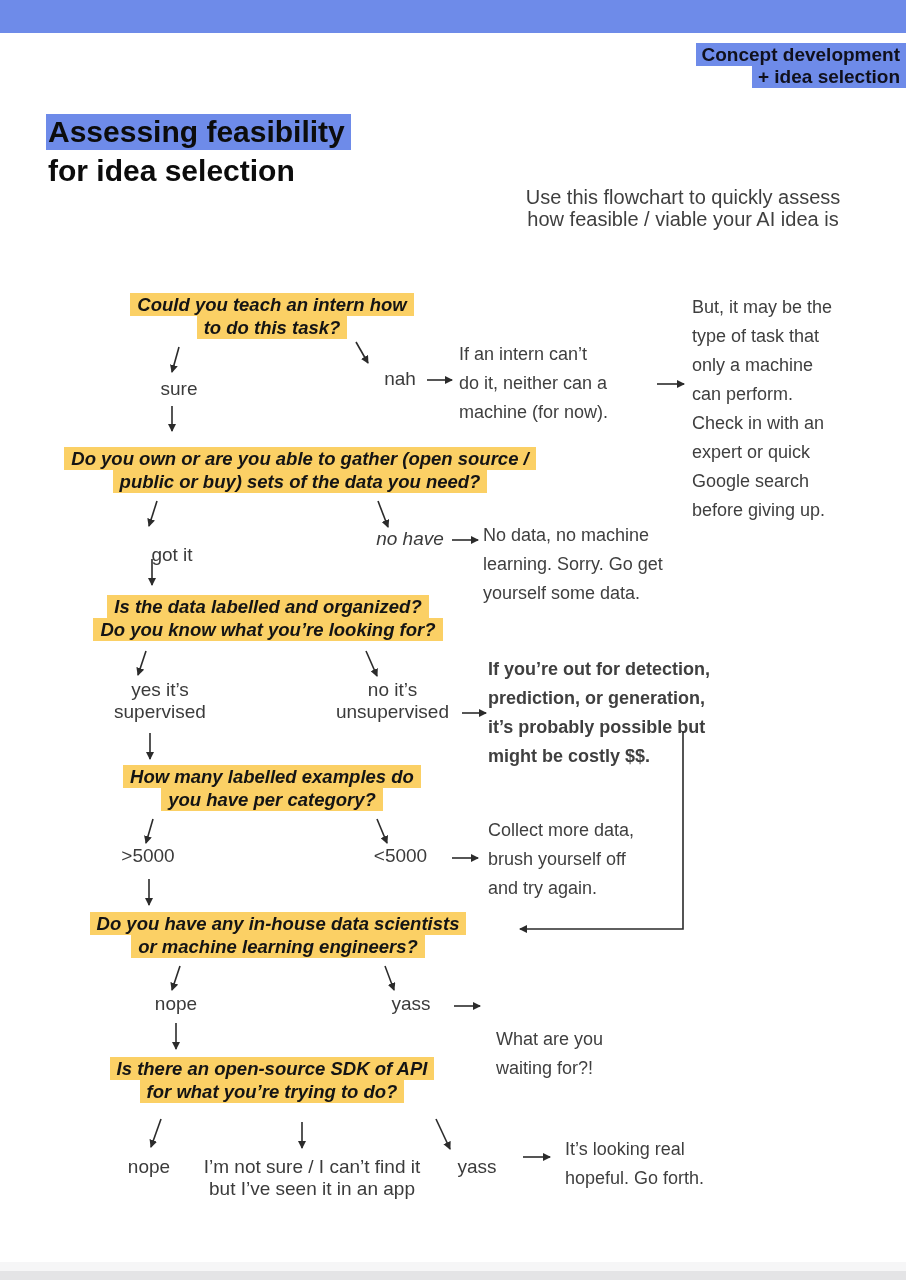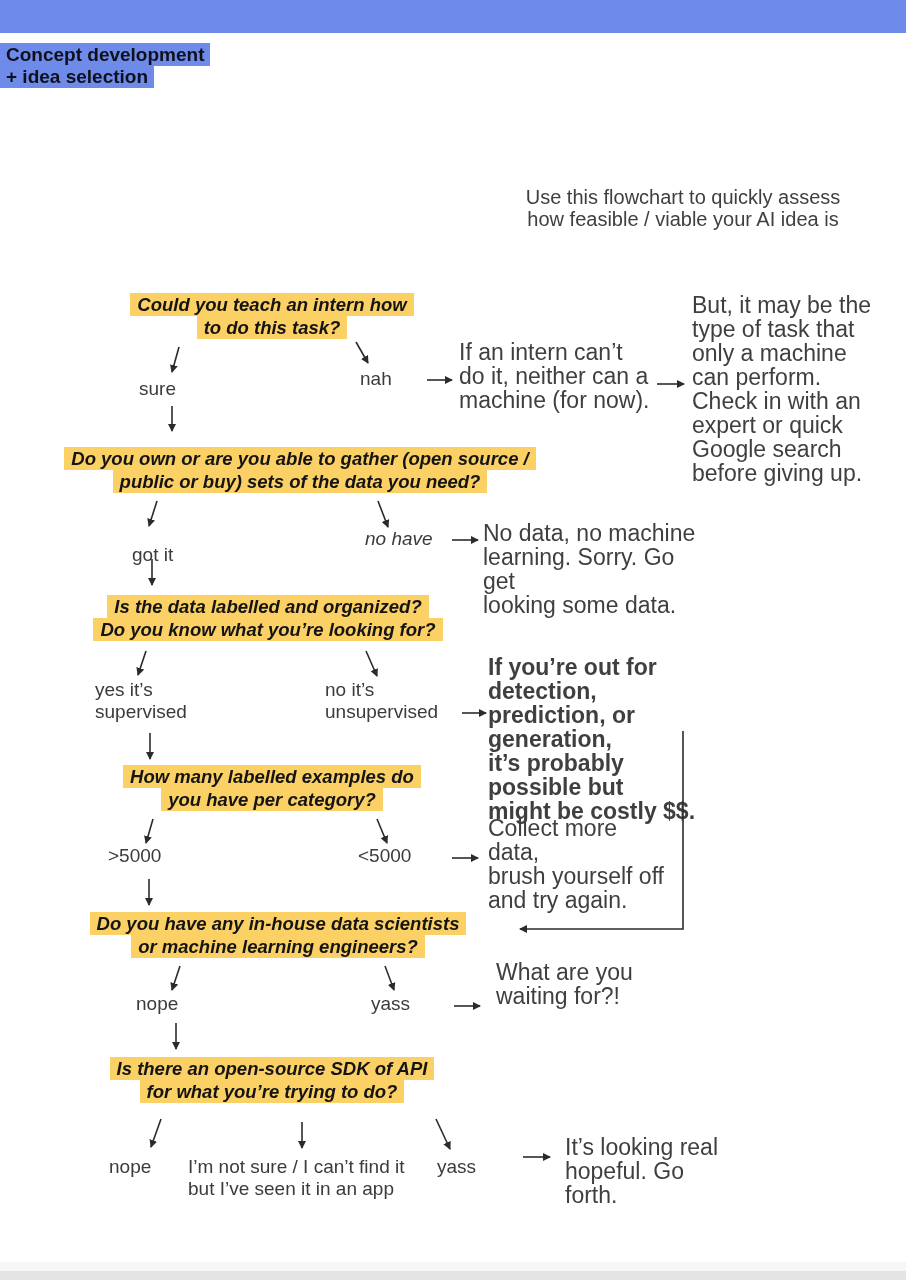--- a/index.html
+++ b/index.html
@@ -14,21 +14,21 @@
     font-family:"Liberation Sans", sans-serif;
     background:#ffffff;
     position:relative;
     overflow:hidden;
   }
   .abs{position:absolute;}
   
   .topbar{left:0;top:0;width:906px;height:33px;background:var(--blue);}
   
   .header-tag{
-    left:0;top:44px;width:906px;text-align:left;
+    left:0;top:44px;width:906px;text-align:right;
     font-weight:700;font-size:19px;line-height:22px;color:#10101c;
   }
   .header-tag span{
     background:var(--blue);
     padding:1px 6px;
     white-space:pre-line;
     -webkit-box-decoration-break:clone;
     box-decoration-break:clone;
   }
   
@@ -52,43 +52,45 @@
     font-style:italic;
   }
   .q1{left:77px;top:294px;width:390px;}
   .q2{left:20px;top:448px;width:560px;}
   .q3{left:68px;top:596px;width:400px;}
   .q4{left:82px;top:766px;width:380px;}
   .q5{left:58px;top:913px;width:440px;}
   .q6{left:72px;top:1058px;width:400px;}
   
   .lbl{
-    font-size:19px;line-height:22px;color:#3b3b3b;white-space:pre-line;
+    text-align:center;font-size:19px;line-height:22px;color:#3b3b3b;white-space:pre-line;
   }
   
   .note{
-    font-size:23px;line-height:24px;color:var(--soft);white-space:pre-line;text-align:left;
+    font-size:18px;line-height:29px;color:var(--soft);white-space:pre-line;text-align:left;
   }
   .arrows{left:0;top:0;width:906px;height:1280px;pointer-events:none;}
   .arrows line,.arrows polyline{stroke:#2b2b2b;stroke-width:1.6;fill:none;}
   
   .edge-light{left:0;top:1262px;width:906px;height:9px;background:#f6f6f7;}
   .edge-dark{left:0;top:1271px;width:906px;height:9px;background:#e4e4e6;}
 </style>
 </head>
 <body>
 
 <div class="abs topbar"></div>
 
 <div class="abs header-tag">
   <span>Concept development
 + idea selection</span>
 </div>
 
 <div class="abs title">
+  <div><span class="hl">Assessing feasibility</span></div>
+  <div>for idea selection</div>
 </div>
 
 <div class="abs intro">Use this flowchart to quickly assess
 how feasible / viable your AI idea is</div>
 
 <div class="abs q q1"><span>Could you teach an intern how
 to do this task?</span></div>
 <div class="abs q q2"><span>Do you own or are you able to gather (open source /
 public or buy) sets of the data you need?</span></div>
 <div class="abs q q3"><span>Is the data labelled and organized?
@@ -123,29 +125,29 @@
 <div class="abs note" style="left:692px;top:293px;width:190px;">But, it may be the
 type of task that
 only a machine
 can perform.
 Check in with an
 expert or quick
 Google search
 before giving up.</div>
 <div class="abs note" style="left:483px;top:521px;width:215px;">No data, no machine
 learning. Sorry. Go get
-looking some data.</div>
+yourself some data.</div>
 <div class="abs note" style="left:488px;top:655px;width:230px;font-weight:bold;">If you’re out for detection,
 prediction, or generation,
 it’s probably possible but
 might be costly $$.</div>
 <div class="abs note" style="left:488px;top:816px;width:185px;">Collect more data,
 brush yourself off
 and try again.</div>
-<div class="abs note" style="left:496px;top:960px;width:150px;">What are you
+<div class="abs note" style="left:496px;top:1025px;width:150px;">What are you
 waiting for?!</div>
 <div class="abs note" style="left:565px;top:1135px;width:175px;">It’s looking real
 hopeful. Go forth.</div>
 
 <svg class="abs arrows" viewBox="0 0 906 1280" xmlns="http://www.w3.org/2000/svg">
   <defs>
     <marker id="ah" markerUnits="userSpaceOnUse" markerWidth="9" markerHeight="8" refX="7" refY="4" orient="auto">
       <path d="M0,0 L8,4 L0,8 Z" fill="#2b2b2b"></path>
     </marker>
   </defs>

